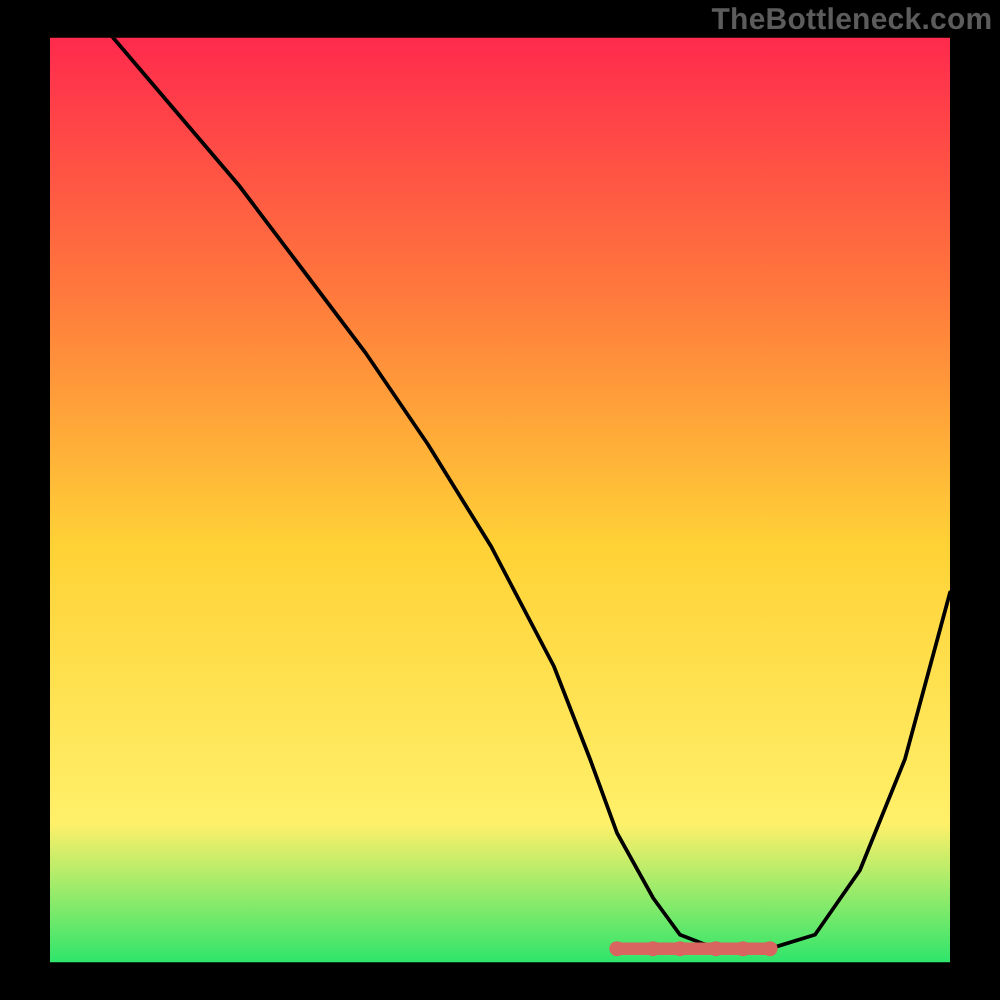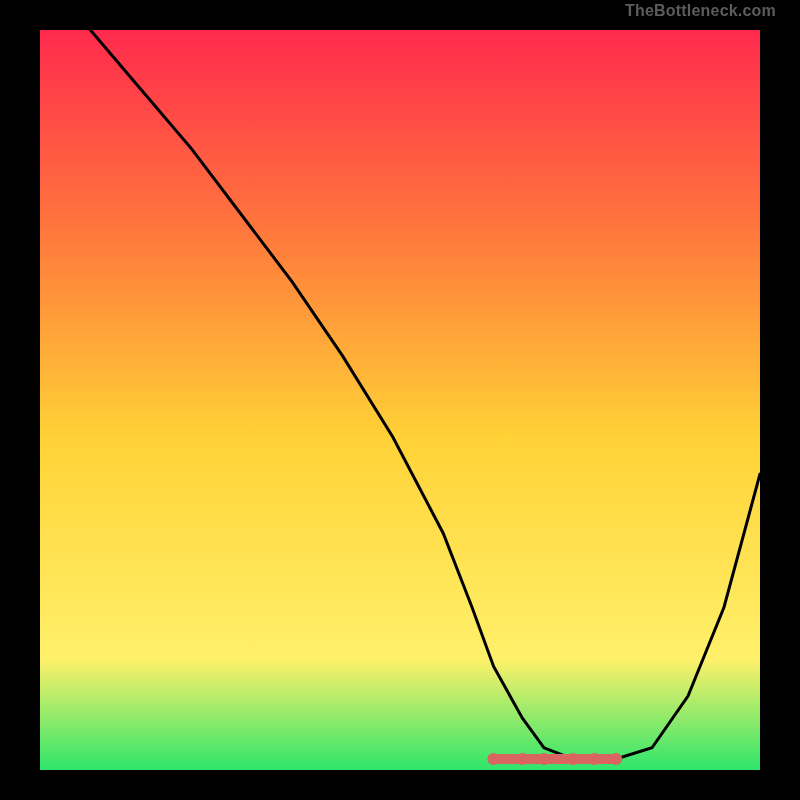--- a/index.html
+++ b/index.html
@@ -23,23 +23,23 @@
     height: 740px;
   }
   .plot svg {
     display: block;
     width: 720px;
     height: 740px;
   }
   .credit {
     position: absolute;
     top: 2px;
-    right: 24px;
+    right: 6px;
     font-family: Arial, Helvetica, sans-serif;
-    font-size: 16px;
+    font-size: 24px;
     font-weight: 600;
     color: #5c5c5c;
     letter-spacing: 0.2px;
   }
 </style>
 </head>
 <body>
 
 <div class="frame">
   <div class="credit">TheBottleneck.com</div>

